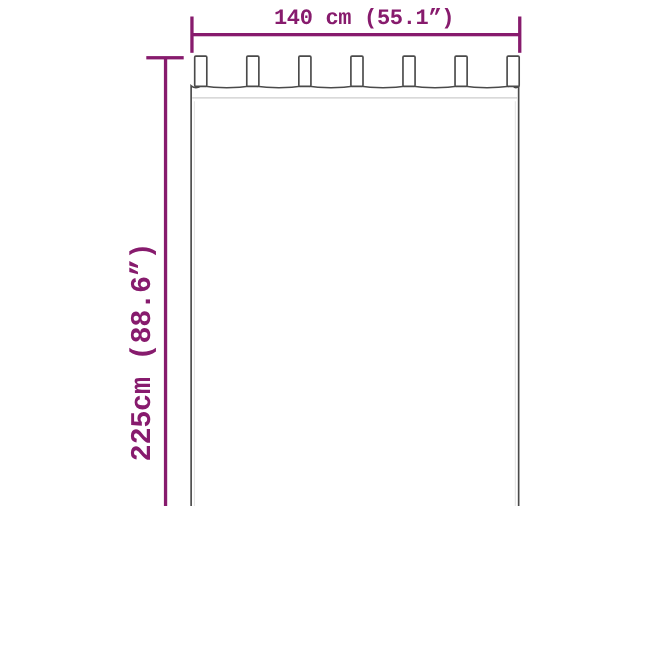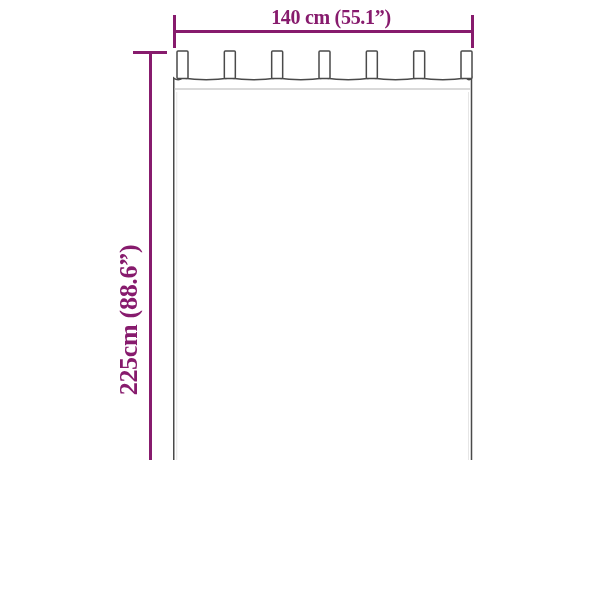--- a/index.html
+++ b/index.html
@@ -5,21 +5,21 @@
   html, body {
     margin: 0;
     padding: 0;
     background: #ffffff;
   }
   .canvas {
     position: relative;
     width: 600px;
     height: 460px;
     background: var(--bg, #ffffff);
-    font-family: Liberation Serif, serif;
+    font-family: Liberation Mono, monospace;
     overflow: hidden;
   }
   .curtain-svg {
     position: absolute;
     left: 0;
     top: 0;
     width: 600px;
     height: 600px;
   }
   

